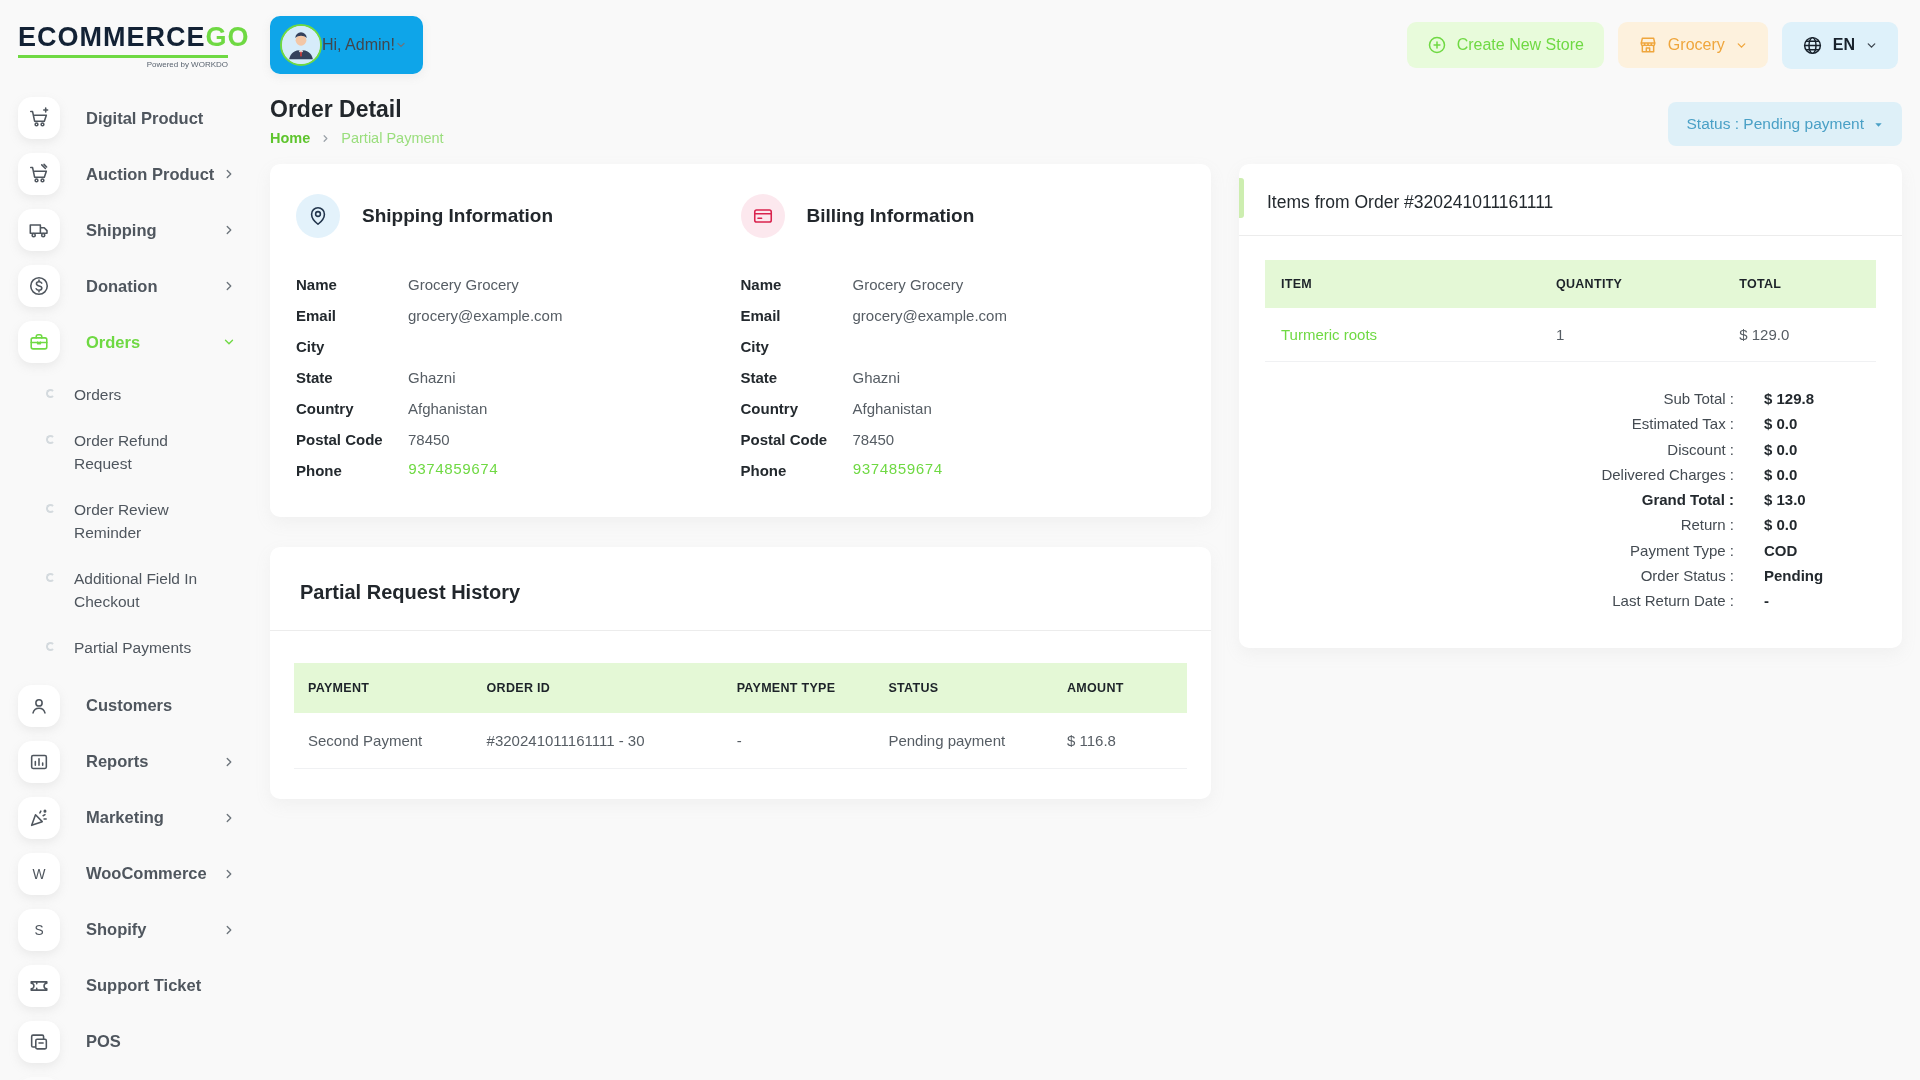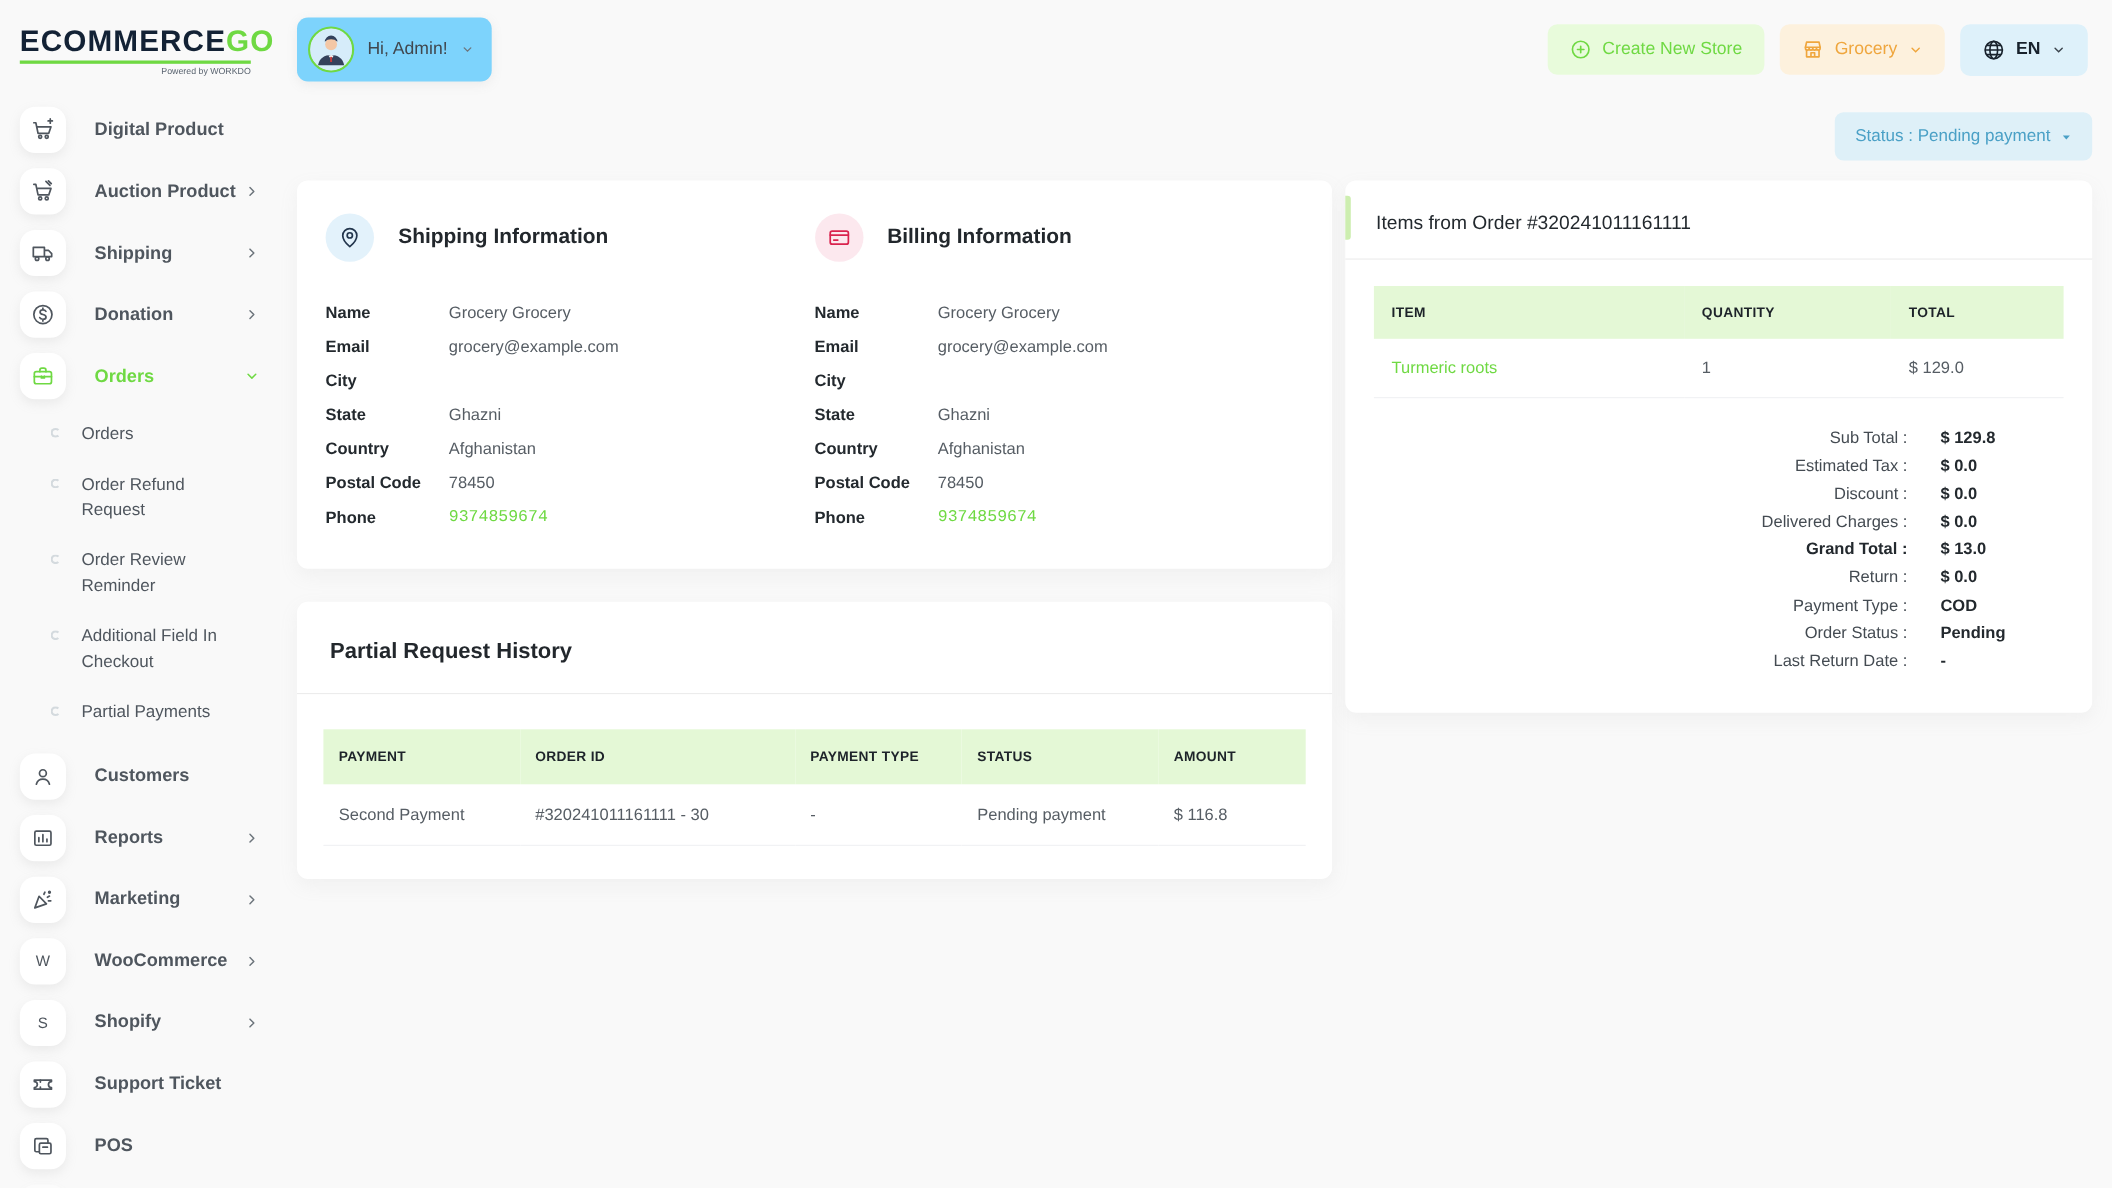--- a/index.html
+++ b/index.html
@@ -9,22 +9,22 @@
     background:#f9f9f9;
     color:#31373d;
   }
   
   .topbar { display:flex; align-items:center; height:90px; padding:0 22px 0 18px; }
   .logo-block { width:252px; }
   .logo-text { font-size:27px; font-weight:bold; letter-spacing:1px; color:#132235; }
   .logo-text .accent { color:#6fd943; }
   .logo-sub { border-top:3px solid #6fd943; margin-top:2px; padding-top:2px; width:210px;
               font-size:8px; color:#5a6470; text-align:right; }
-  .admin-chip { background:#7dd3fc; border-radius:10px; box-shadow:0 3px 10px rgba(150,150,150,.12);
-                display:flex; align-items:center; gap:12px; padding:8px 16px 8px 10px; cursor:pointer; }
+  .admin-chip { background:#0ea5e9; border-radius:10px; box-shadow:0 3px 10px rgba(150,150,150,.12);
+                display:flex; align-items:center; padding:8px 16px 8px 10px; cursor:pointer; }
   .avatar { width:42px; height:42px; border-radius:50%; border:2px solid #6fd943; background:#d6ecfa; overflow:hidden; }
   .admin-name { font-size:16px; color:#40474e; }
   .caret { font-size:11px; color:#6d757c; }
   .topbar-right { margin-left:auto; display:flex; gap:14px; align-items:center; }
   .pill-btn { display:flex; align-items:center; gap:10px; border:none; border-radius:9px;
               padding:13px 20px; font-size:16px; font-family:inherit; cursor:pointer; }
   .btn-create { background:#e8fbdb; color:#6fd943; }
   .btn-store  { background:#fdf1dd; color:#efa63d; }
   .btn-lang   { background:#def1fa; color:#18222c; font-weight:bold; }
   .pill-btn svg { flex:none; }
@@ -49,21 +49,21 @@
   .main { flex:1; padding:6px 18px 0 18px; }
   .page-head { display:flex; align-items:flex-start; margin-bottom:18px; }
   .page-title { font-size:23px; font-weight:bold; color:#22272c; }
   .breadcrumb { margin-top:7px; font-size:14.5px; display:flex; gap:10px; align-items:center; }
   .bc-home { color:#5fc52e; font-weight:bold; cursor:pointer; }
   .bc-sep { color:#9aa1a8; font-size:12px; }
   .bc-cur { color:#9ade7d; }
   .status-btn { margin-left:auto; margin-top:6px; background:#def0f8; color:#4aa0c6;
                 border:none; border-radius:8px; padding:13px 18px; font-size:15.5px;
                 font-family:inherit; cursor:pointer; display:flex; align-items:center; gap:9px; }
-  .content-grid { display:flex; gap:12px; align-items:flex-start; }
+  .content-grid { display:flex; gap:28px; align-items:flex-start; }
   .col-left { width:941px; flex:none; }
   .card { background:#fff; border-radius:10px; box-shadow:0 6px 16px rgba(170,170,170,.10); }
   
   .info-card { padding:30px 26px 36px 26px; display:flex; }
   .info-col { width:50%; padding-right:20px; }
   .info-head { display:flex; align-items:center; gap:22px; }
   .info-ico { width:44px; height:44px; border-radius:50%; display:flex; align-items:center; justify-content:center; }
   .ico-blue { background:#e3f2fb; color:#23364d; }
   .ico-pink { background:#fce8ee; color:#d9234e; }
   .info-title { font-size:19px; font-weight:bold; color:#22272c; }
@@ -334,20 +334,30 @@
     </div>
 
     <div class="side-item ghost">
       <span class="side-ico"></span>
     </div>
   </div>
 
   <div class="main">
 
     <div class="page-head">
+      <div>
+        <div class="page-title">Order Detail</div>
+        <div class="breadcrumb">
+          <span class="bc-home">Home</span>
+          <svg class="bc-sep" width="11" height="11" viewBox="0 0 24 24" fill="none" stroke="#9aa1a8" stroke-width="2.6" stroke-linecap="round" stroke-linejoin="round">
+              <path d="M9 6l6 6-6 6"></path>
+            </svg>
+          <span class="bc-cur">Partial Payment</span>
+        </div>
+      </div>
       <button class="status-btn">
         <span>Status : Pending payment</span>
         <svg width="11" height="11" viewBox="0 0 24 24" fill="#4aa0c6">
             <path d="M5 9l7 8 7-8z"></path>
           </svg>
       </button>
     </div>
 
     <div class="content-grid">
       <div class="col-left">

